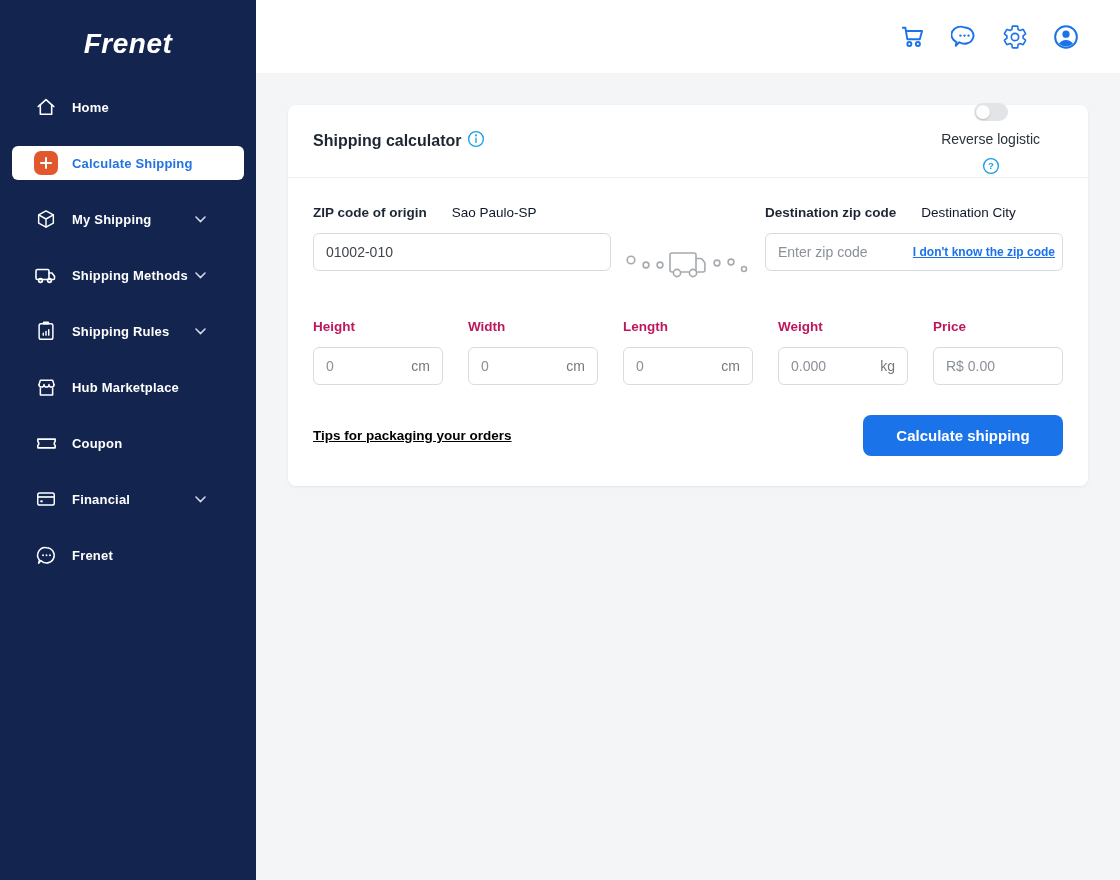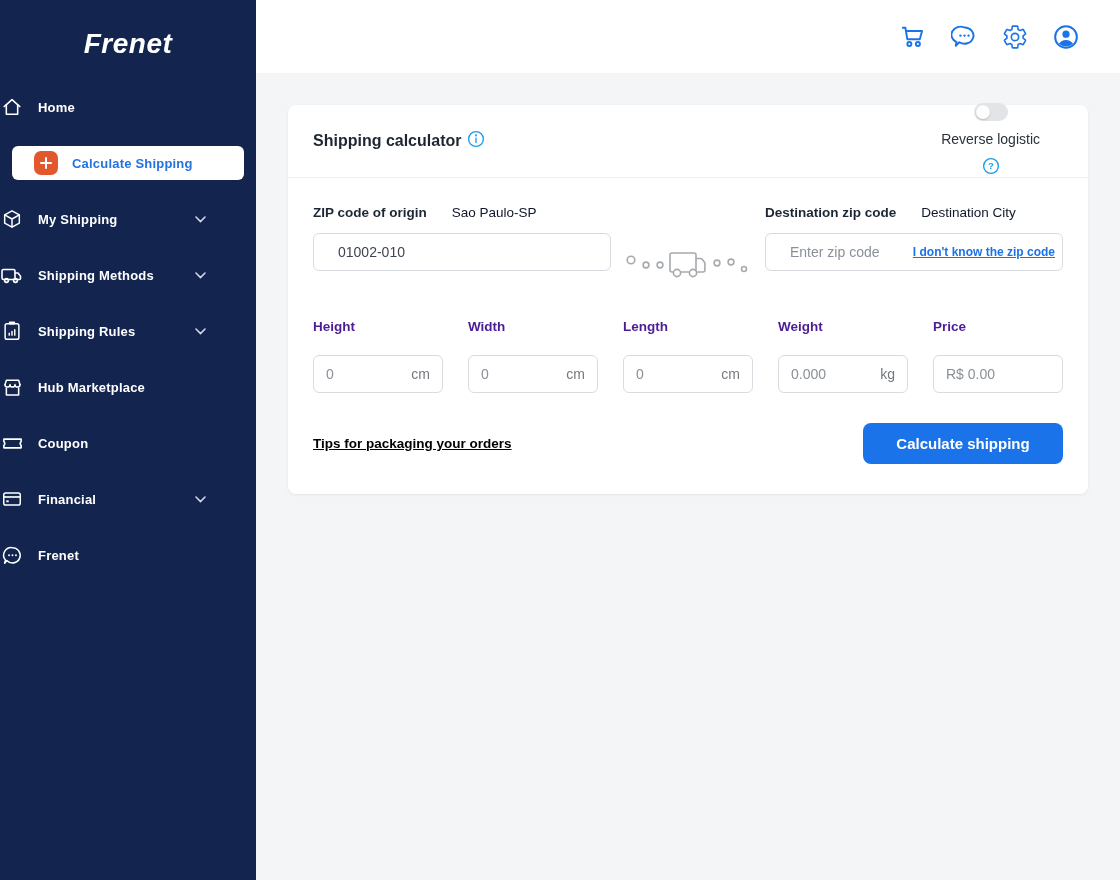--- a/index.html
+++ b/index.html
@@ -3,21 +3,21 @@
 <meta charset="utf-8">
 <style>
   * { margin:0; padding:0; box-sizing:border-box; }
   html,body { width:1120px; height:880px; font-family:"Liberation Sans", sans-serif; }
   .app { display:flex; width:1120px; height:880px; overflow:hidden; background:#f3f5f7; }
 
   
   .sidebar { width:256px; min-width:256px; height:100%; background:#13254f; color:#fff; }
   .logo { margin:28px 0 30px 0; text-align:center; font-size:28px; font-weight:bold; font-style:italic; letter-spacing:.5px; color:#fff; }
   .nav { display:flex; flex-direction:column; }
-  .nav-item { display:flex; align-items:center; height:34px; margin:0 0 22px 0; cursor:pointer; position:relative; }
+  .nav-item { display:flex; align-items:center; height:34px; margin:0 0 22px 0; padding-left:34px; cursor:pointer; position:relative; }
   .nav-icon { width:24px; height:24px; display:flex; align-items:center; justify-content:center; flex-shrink:0; }
   .nav-label { margin-left:14px; font-size:13px; font-weight:bold; color:#fff; letter-spacing:.2px; }
   .nav-chevron { position:absolute; right:50px; display:flex; }
   .nav-item.active { background:#fff; border-radius:6px; margin-left:12px; margin-right:12px; padding-left:22px; }
   .nav-item.active .nav-label { color:#2374dd; }
   .plus-badge { width:24px; height:24px; background:#e1572e; border-radius:7px; display:flex; align-items:center; justify-content:center; }
 
   
   .main { flex:1; display:flex; flex-direction:column; }
   .topbar { height:73px; background:#fff; display:flex; align-items:center; justify-content:flex-end; gap:23px; padding-right:40px; }
@@ -33,30 +33,30 @@
   .toggle { width:34px; height:18px; background:#e2e4e7; border-radius:9px; position:relative; cursor:pointer; }
   .toggle-knob { position:absolute; left:2px; top:2px; width:14px; height:14px; border-radius:50%; background:#fdfdfd; box-shadow:0 1px 2px rgba(0,0,0,.18); }
   .reverse-label { font-size:14px; color:#2b323b; }
 
   .card-body { padding:27px 25px 30px 25px; }
   .zip-row { display:flex; align-items:flex-start; }
   .field-group { width:298px; }
   .label-line { display:flex; align-items:baseline; gap:25px; margin-bottom:13px; }
   .field-label { font-size:13.5px; font-weight:bold; color:#1d2733; }
   .field-helper { font-size:13.5px; color:#0f172a; }
-  .text-input { width:100%; height:38px; border:1px solid #d8dbdf; border-radius:6px; padding:0 24px; font-size:14px; color:#3f454d; font-family:"Liberation Sans", sans-serif; outline:none; background:#fff; }
+  .text-input { width:100%; height:38px; border:1px solid #d8dbdf; border-radius:6px; padding:0 12px; font-size:14px; color:#3f454d; font-family:"Liberation Sans", sans-serif; outline:none; background:#fff; }
   .text-input::placeholder { color:#8a9097; }
   .route-decor { flex:1; display:flex; justify-content:center; align-items:center; padding-top:40px; }
   .input-wrap { position:relative; }
   .input-wrap .text-input { padding-right:172px; }
   .zip-link { position:absolute; right:8px; top:50%; transform:translateY(-50%); font-size:12px; font-weight:bold; color:#1a73e8; text-decoration:underline; cursor:pointer; white-space:nowrap; }
 
   .dims-row { display:flex; gap:25px; margin-top:32px; }
   .dim-col { flex:1; }
-  .dim-label { font-size:13.5px; font-weight:bold; color:#4c1d95; margin-bottom:21px; }
+  .dim-label { font-size:13.5px; font-weight:bold; color:#be185d; margin-bottom:13px; }
   .dim-box { display:flex; align-items:center; height:38px; border:1px solid #d8dbdf; border-radius:6px; background:#fff; }
   .dim-box input { flex:1; width:0; border:none; outline:none; height:100%; padding:0 4px 0 12px; font-size:14px; color:#3f454d; background:transparent; font-family:"Liberation Sans", sans-serif; }
   .dim-box input::placeholder { color:#8a9097; }
   .dim-unit { font-size:14px; color:#75797e; padding-right:12px; }
 
   .actions-row { display:flex; align-items:center; justify-content:space-between; margin-top:30px; }
   .tips-link { font-size:13.5px; font-weight:bold; color:#000000; text-decoration:underline; cursor:pointer; }
   .submit-btn { width:200px; height:41px; background:#1a73e8; color:#fff; border:none; border-radius:8px; font-size:15px; font-weight:bold; cursor:pointer; font-family:"Liberation Sans", sans-serif; }
 </style>
 </head>

